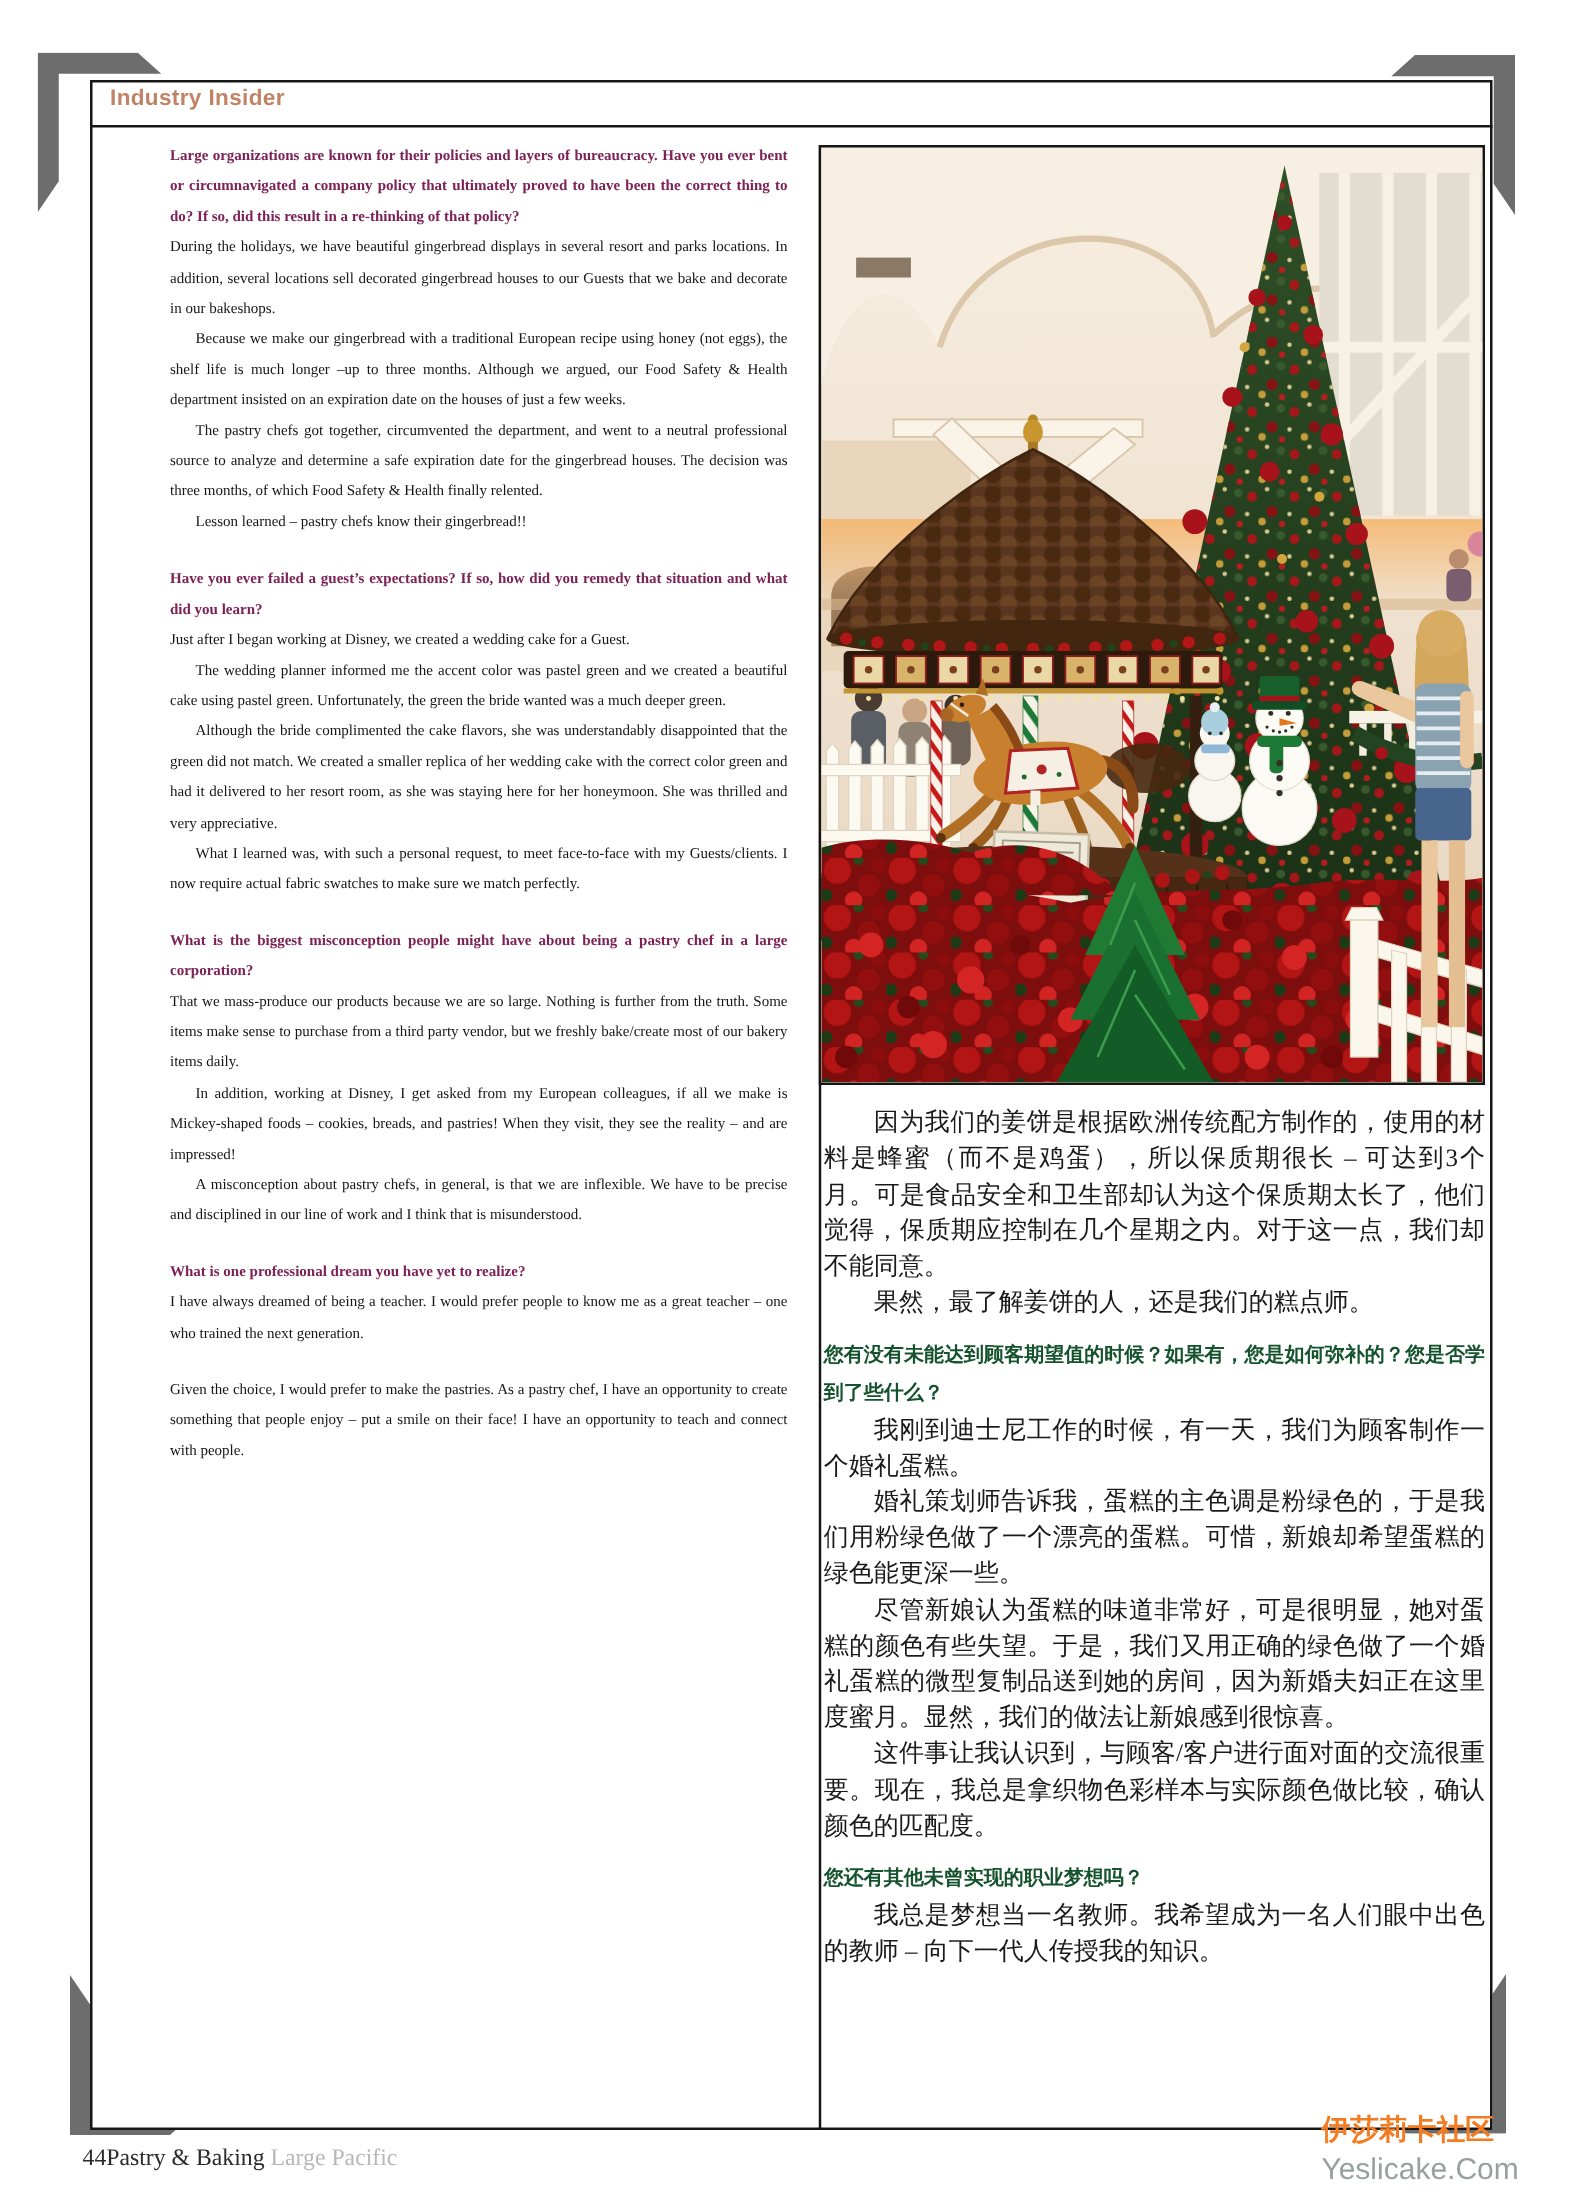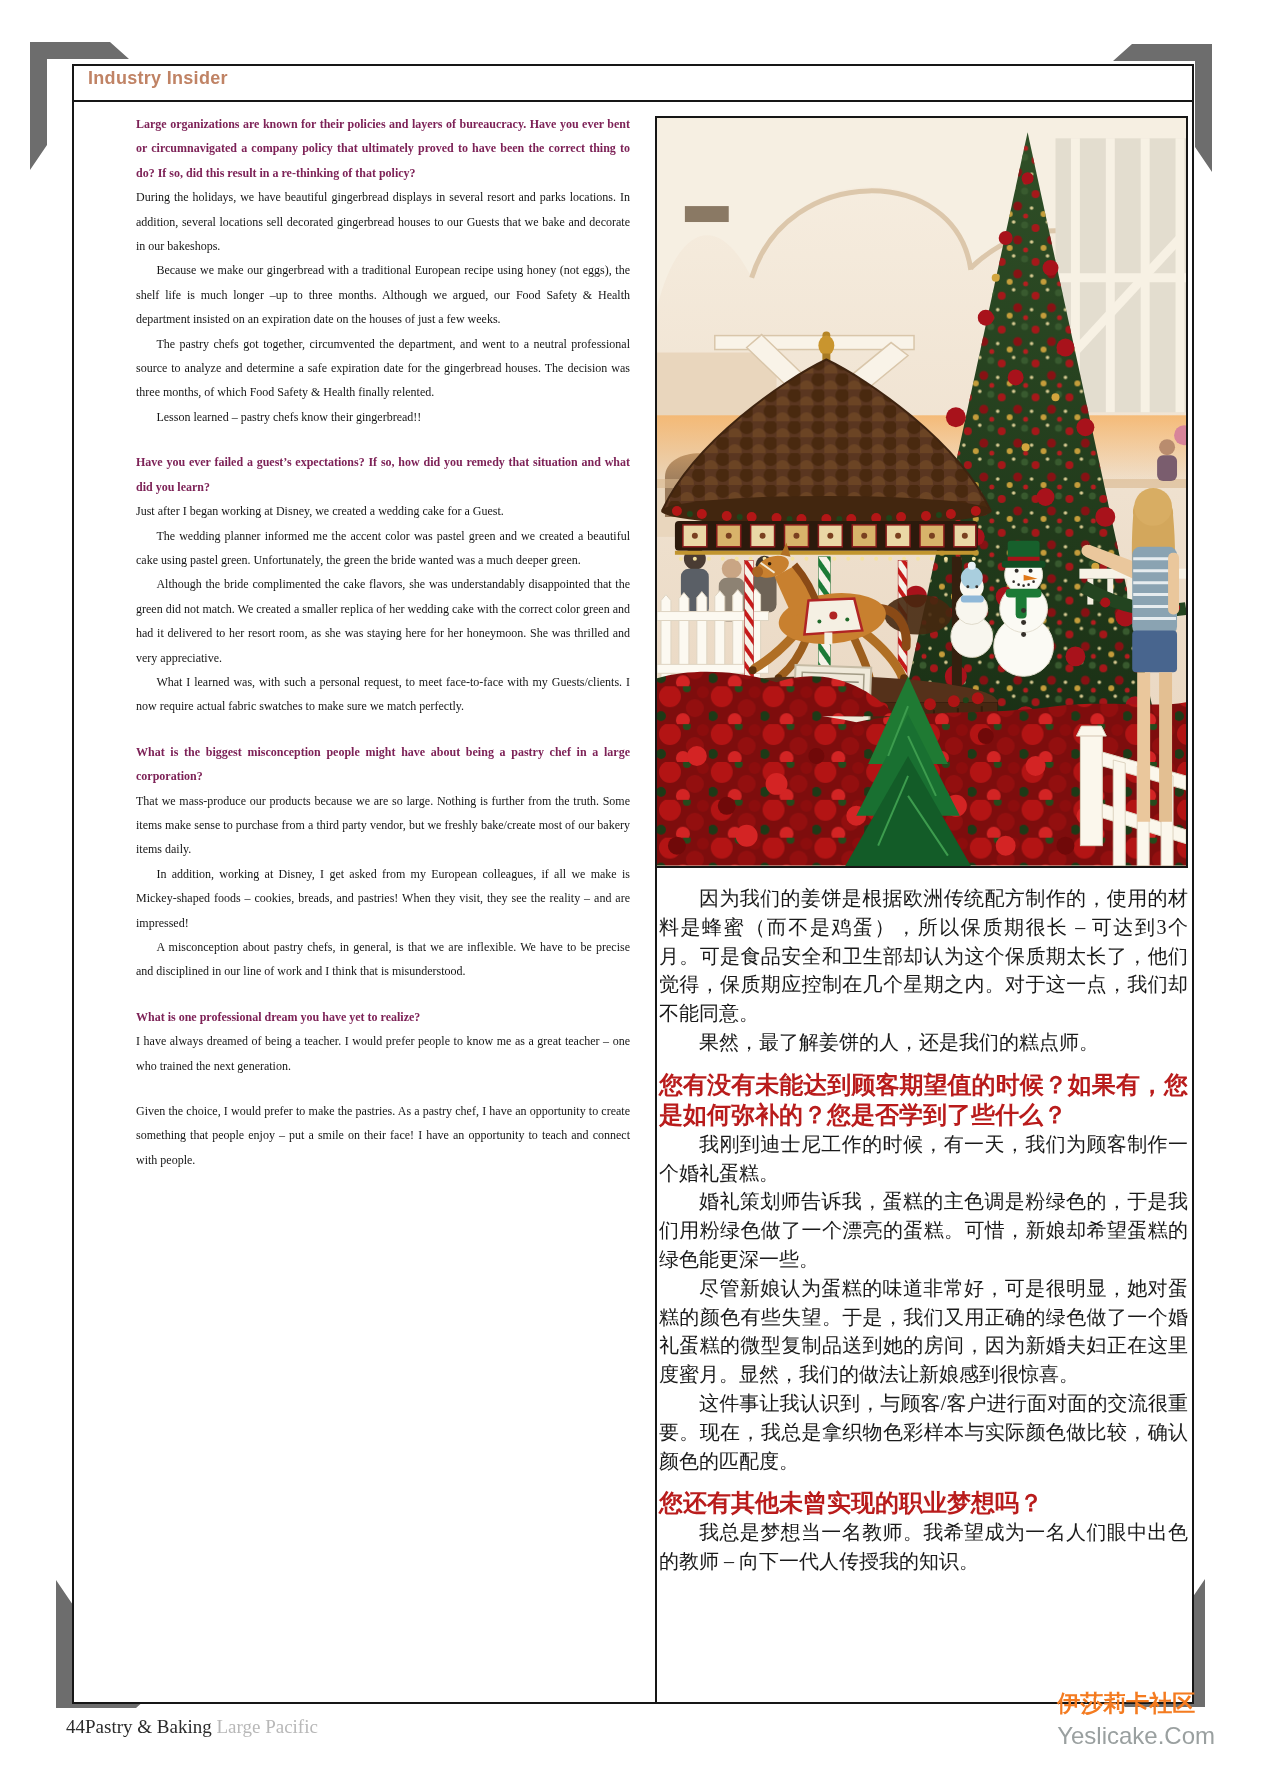--- a/index.html
+++ b/index.html
@@ -45,22 +45,22 @@
     border:2px solid #161616;box-sizing:border-box;overflow:hidden;background:#efe2cf;
   }
   .photo svg{display:block;width:100%;height:100%;}
 
   
   #col-cn{
     position:absolute;left:659px;top:884px;width:529px;
     font-size:20px;line-height:28.8px;text-align:justify;color:#1a1a1a;
   }
   #col-cn .question{
-    font-family:"Liberation Sans",sans-serif;color:#b91c1c;
-    font-size:24px;line-height:30px;font-weight:600;
+    font-family:"Liberation Sans",sans-serif;color:#14532d;
+    font-size:16px;line-height:30px;font-weight:600;
   }
   #col-cn .section + .section{margin-top:13px;}
   #col-cn .para{text-indent:2em;}
 
   
   .footer{position:absolute;left:66px;top:1716px;font-size:19px;color:#2b2b2b;}
   .footer .pageno{}
   .footer .region{color:#b8b8b8;}
 
   

